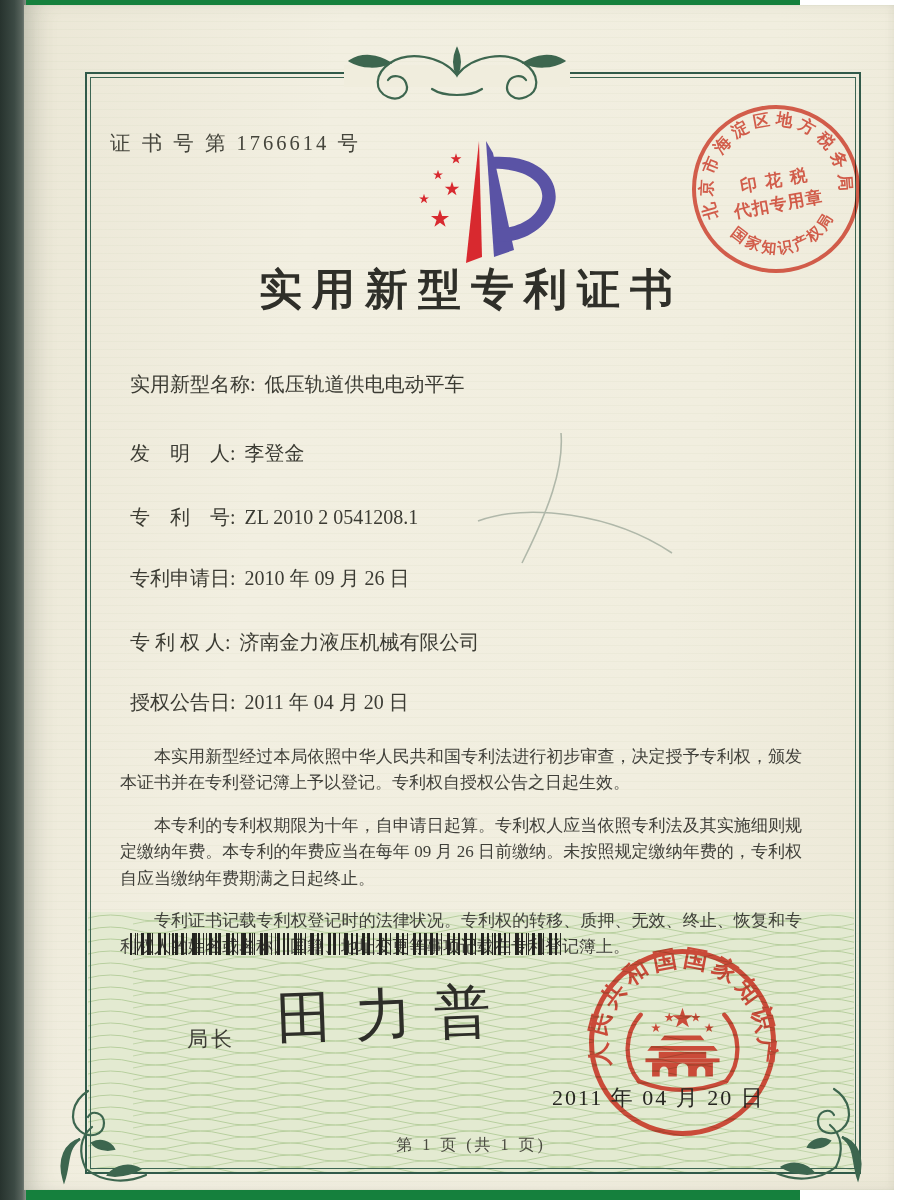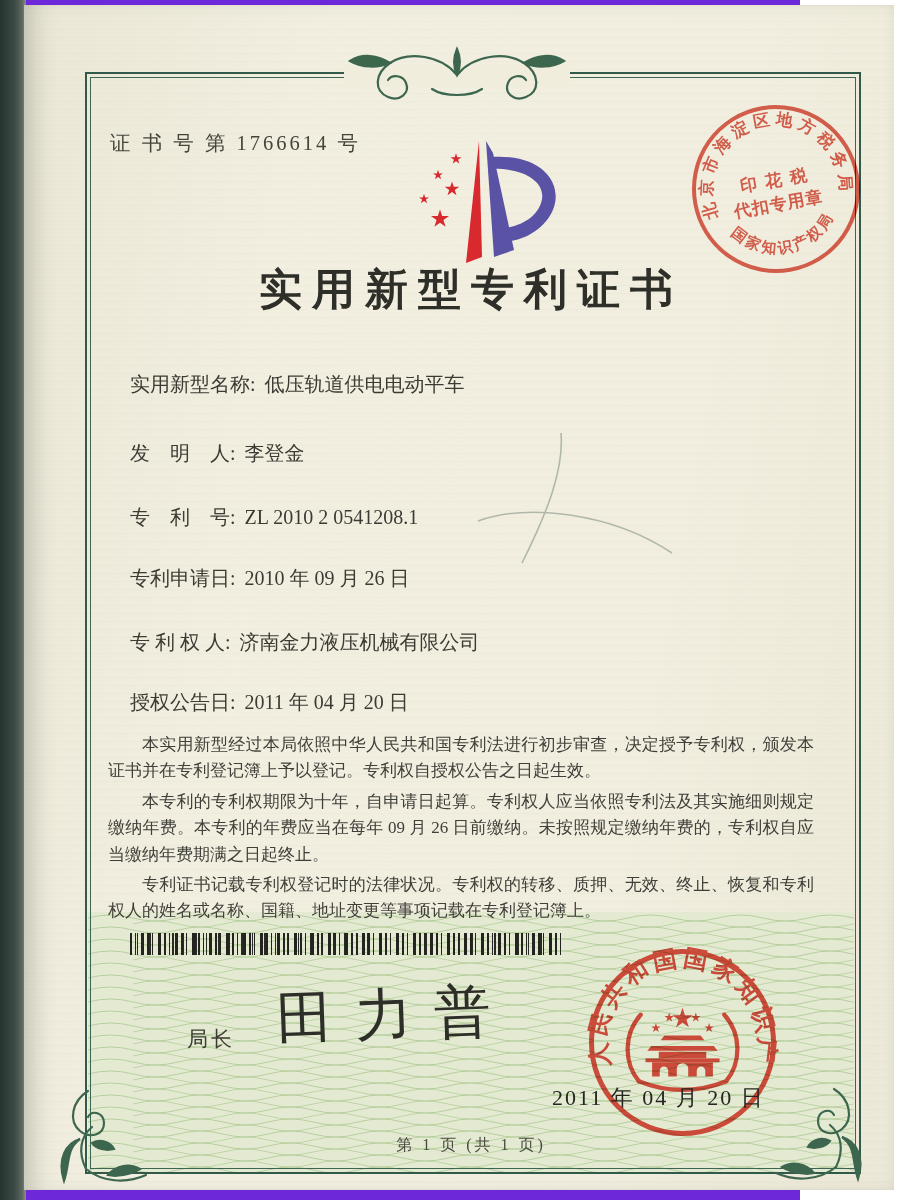--- a/index.html
+++ b/index.html
@@ -1,38 +1,38 @@
 <!DOCTYPE html>
 <html><head>
 <meta charset="utf-8">
 <style>
   html,body{margin:0;padding:0;}
   body{width:900px;height:1200px;overflow:hidden;
        font-family:"Liberation Serif","DejaVu Serif",serif;}
-  .photo{position:relative;width:800px;height:1200px;background:#6d28d9;}
+  .photo{position:relative;width:800px;height:1200px;background:#15803d;}
   .spine{position:absolute;left:0;top:0;width:26px;height:1200px;
          background:linear-gradient(90deg,#27332e 0%,#3c4a44 55%,#5a665f 85%,#8a928a 100%);}
   .sheet{position:absolute;left:24px;top:5px;width:870px;height:1185px;
          background:linear-gradient(100deg,#ebe7d6 0%,#f2efe1 30%,#f1eedf 70%,#ece8d7 100%);
          box-shadow:inset 20px 0 26px -14px rgba(55,65,55,.28), inset -5px 0 10px -5px rgba(120,120,100,.14);}
   .sheet::before{content:"";position:absolute;inset:0;
          background:repeating-linear-gradient(0deg,rgba(175,190,150,.08) 0 1px,transparent 1px 8px);}
   .band{position:absolute;left:64px;top:907px;width:766px;height:260px;}
   .frame{position:absolute;left:61px;top:67px;width:772px;height:1098px;
          border:2px solid #315a4a;}
   .frame::after{content:"";position:absolute;inset:3px;border:1px solid #3c6553;}
   .abs{position:absolute;}
   .certno{left:86px;top:124px;font-size:20.5px;letter-spacing:3px;color:#45453c;}
   .title{left:61px;top:256px;width:772px;text-align:center;font-size:43px;font-weight:bold;
          letter-spacing:10px;color:#2f2f29;}
   .field{left:106px;font-size:20px;color:#3b3b33;white-space:nowrap;}
   .field .val{margin-left:9px;}
   .body{left:80px;top:723px;width:714px;font-size:17px;line-height:26.4px;color:#40403a;
         text-align:justify;}
-  .body p{margin:4px;text-indent:2em;}
+  .body p{margin:16px;text-indent:2em;}
   .barcode{left:106px;top:928px;width:432px;height:22px;
      background-image:
        repeating-linear-gradient(90deg,#23231f 0 2px,transparent 2px 5px,#23231f 5px 6px,transparent 6px 11px,#23231f 11px 14px,transparent 14px 17px),
        repeating-linear-gradient(90deg,transparent 0 7px,#2a2a24 7px 8px,transparent 8px 19px,#2a2a24 19px 21px,transparent 21px 23px);}
   .director{left:163px;top:1020px;font-size:21px;letter-spacing:3px;color:#3b3b33;}
   .sig{left:252px;top:972px;font-size:57px;letter-spacing:22px;color:#2e2e29;
        transform:rotate(-2deg);white-space:nowrap;}
   .sealdate{left:528px;top:1078px;width:240px;font-size:22px;letter-spacing:2px;color:#262621;z-index:6;}
   .footer{left:61px;top:1130px;width:772px;text-align:center;font-size:16px;
           letter-spacing:3px;color:#4a4a40;}

